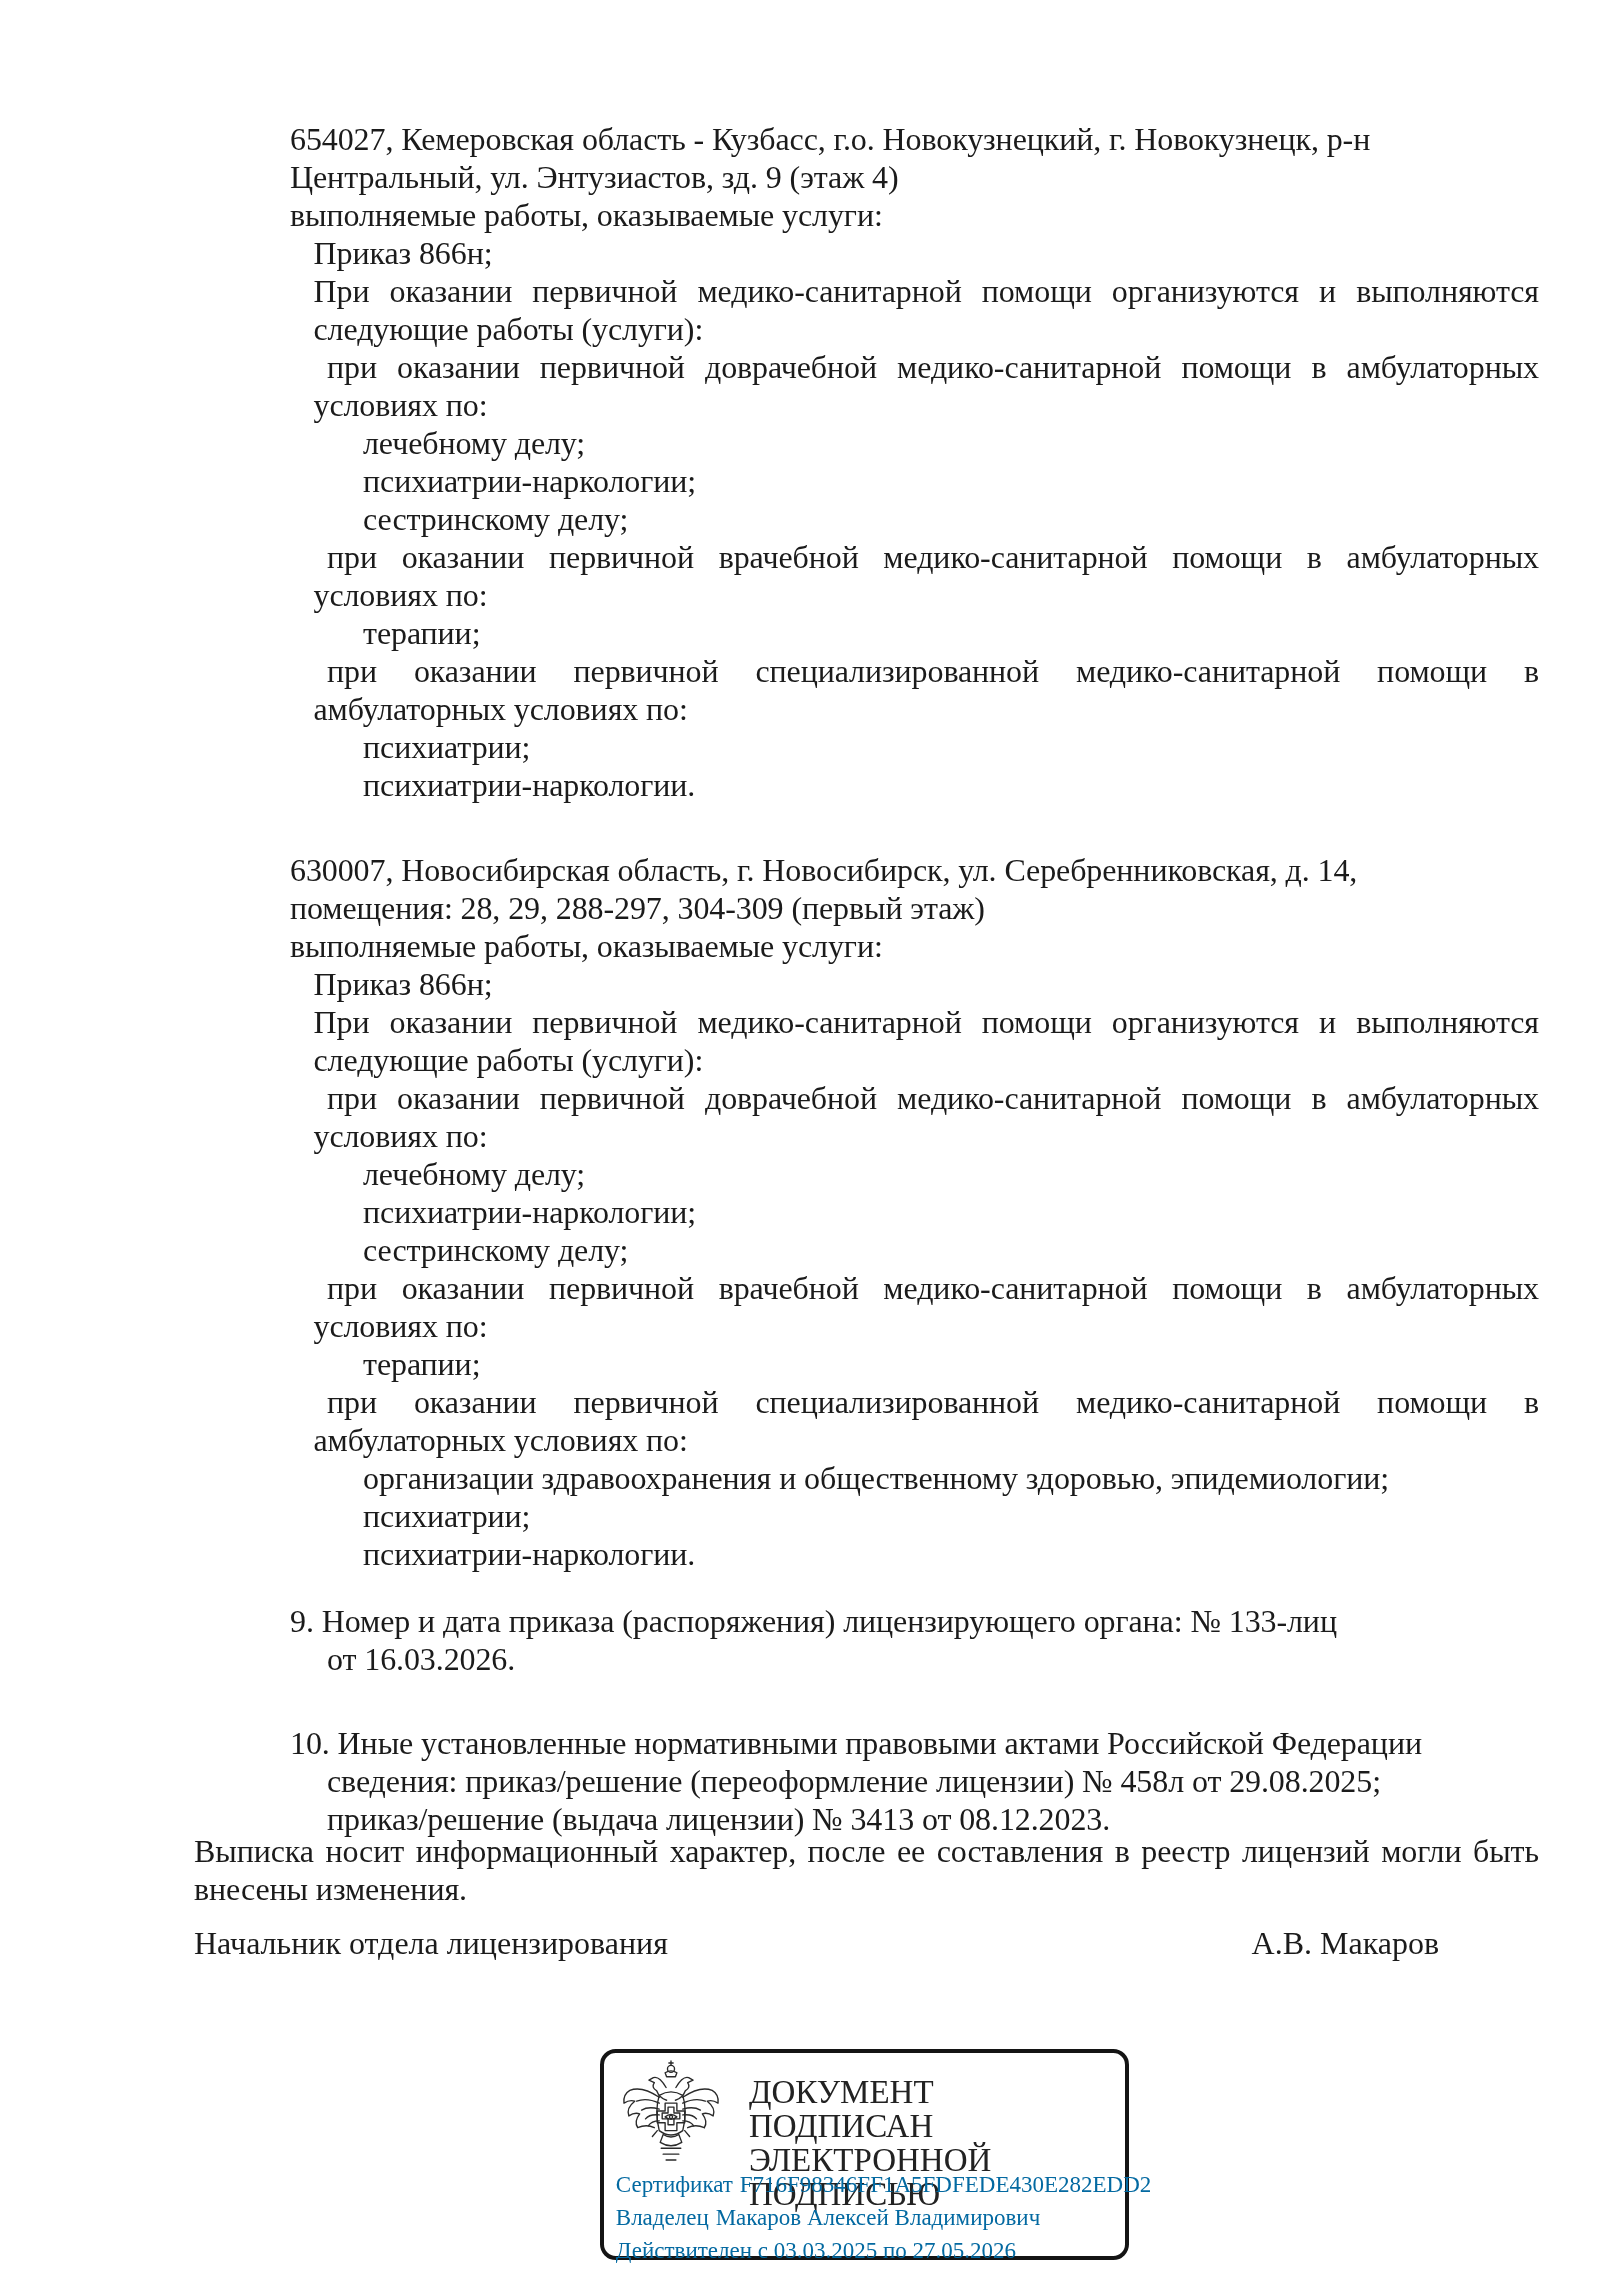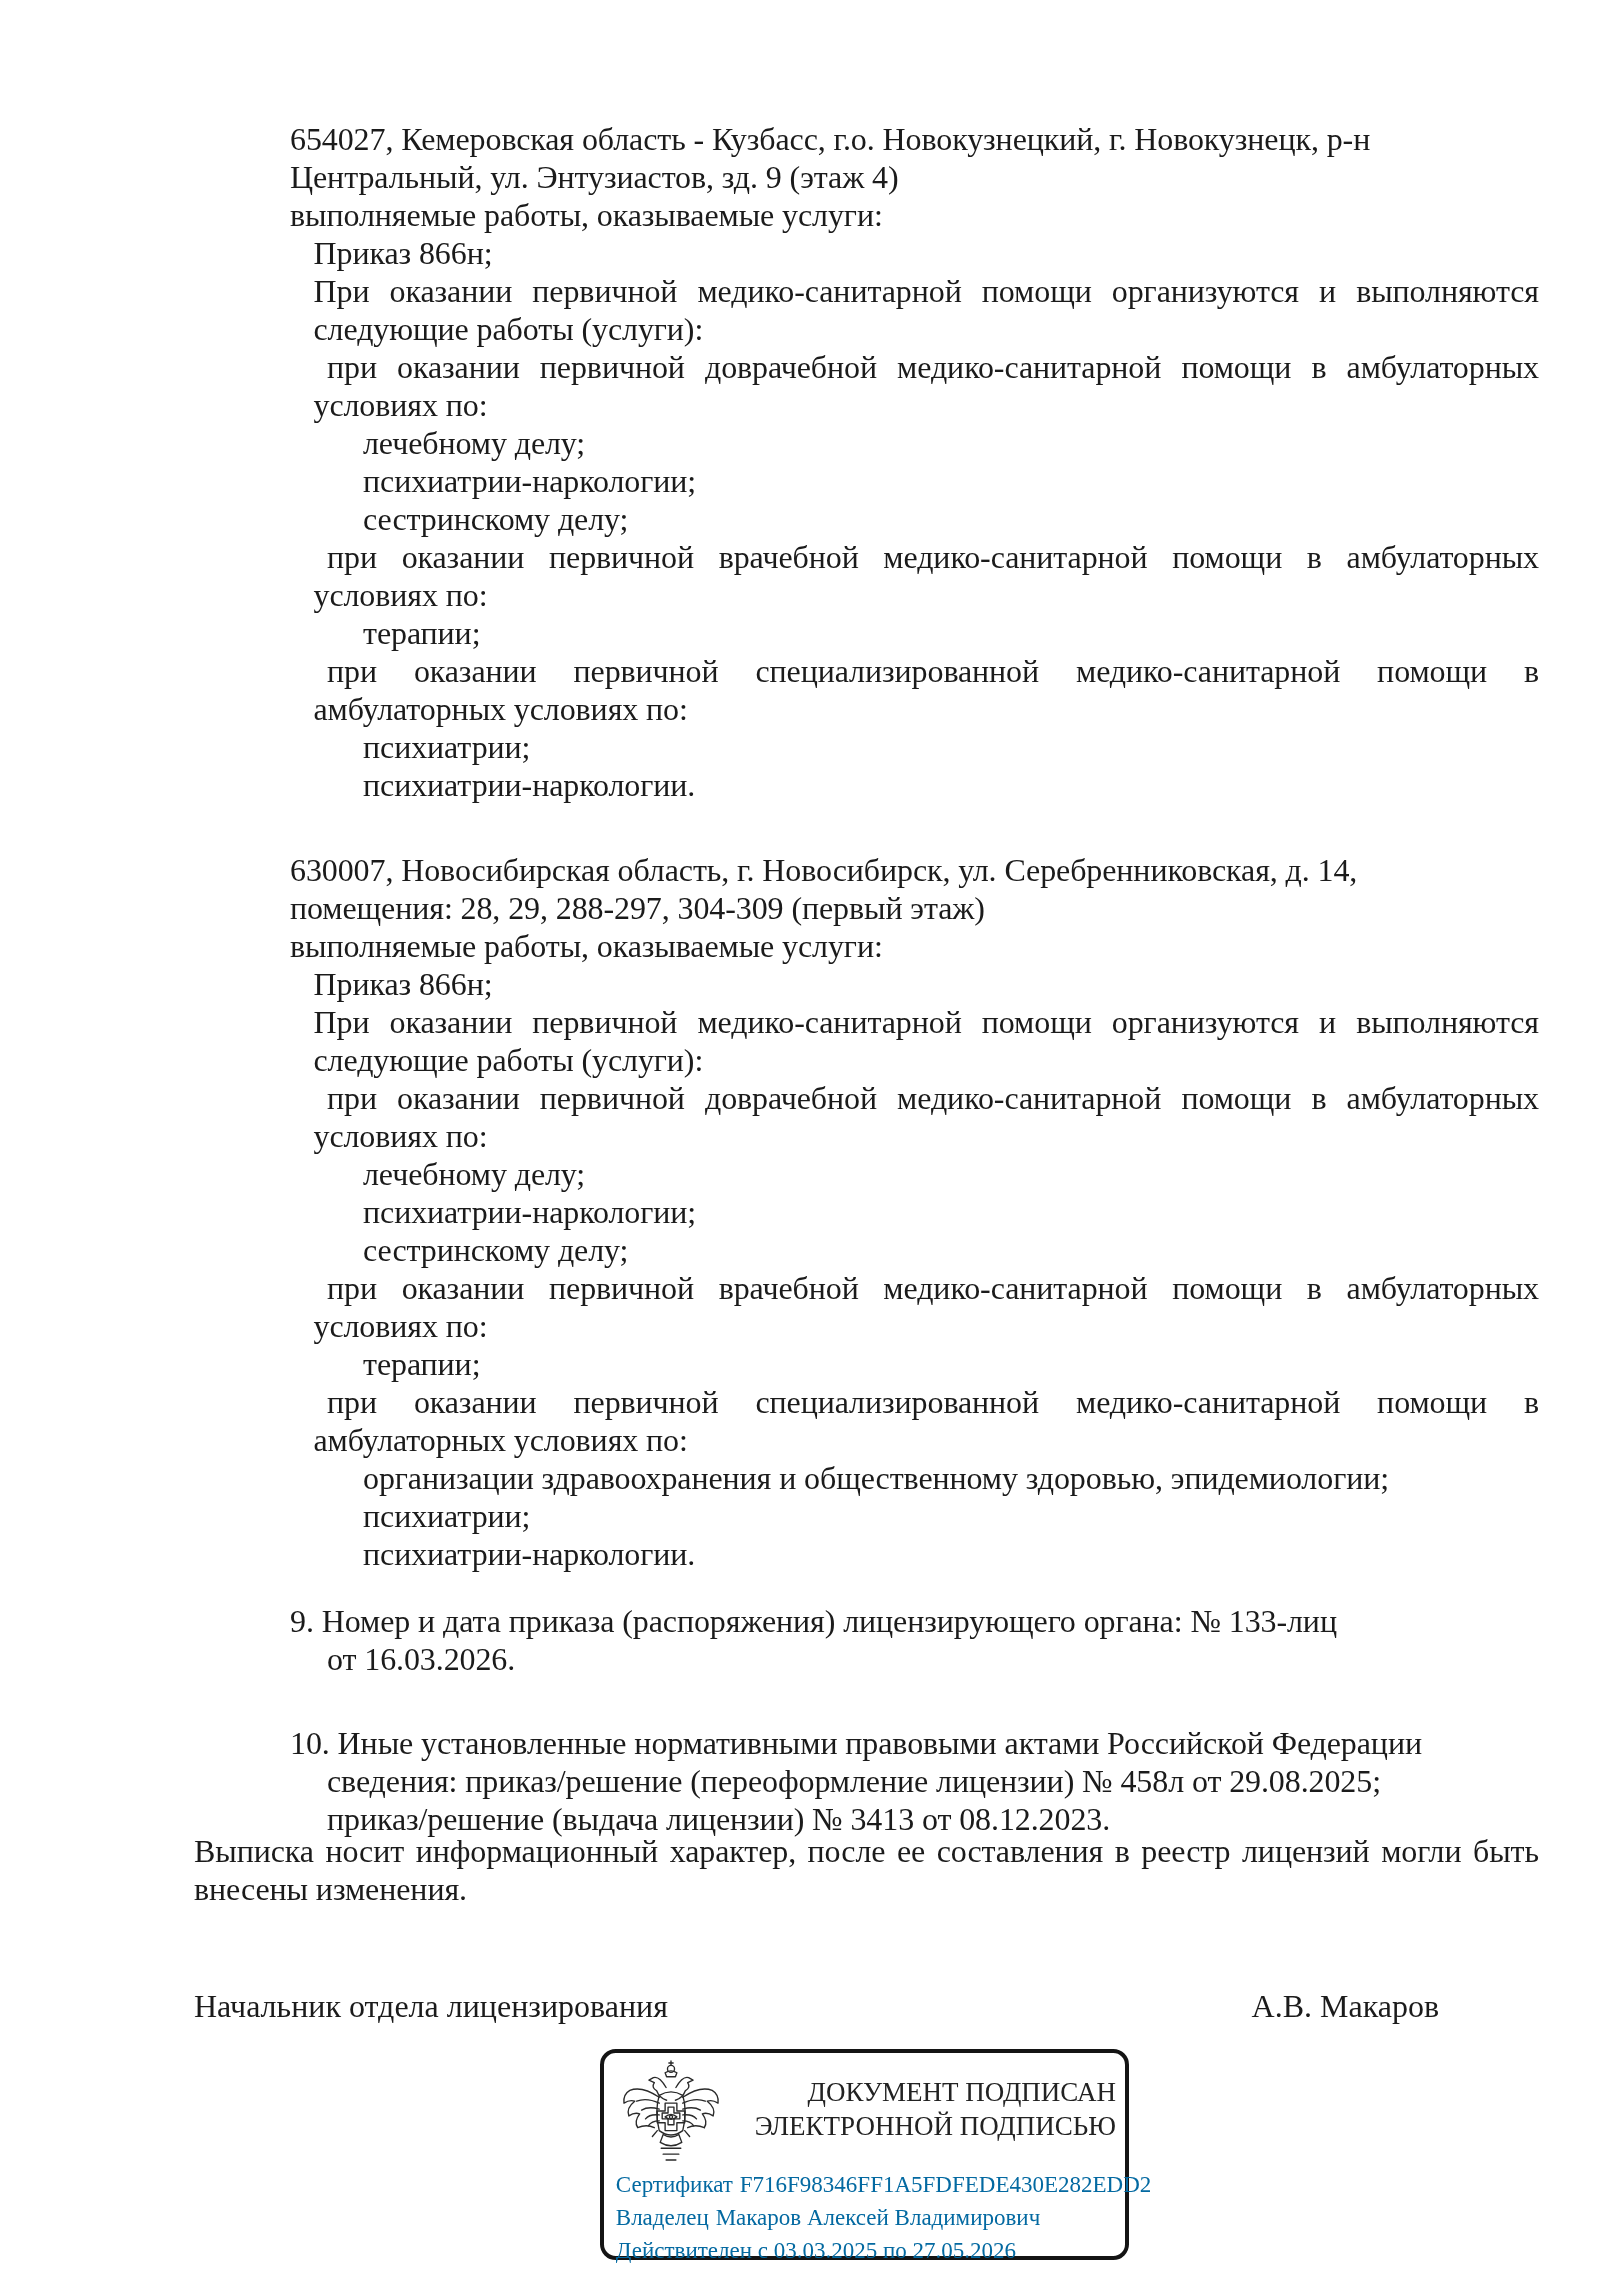--- a/index.html
+++ b/index.html
@@ -22,34 +22,34 @@
   .ind-1{margin-left:23.5px;}
   .ind-2{margin-left:37px;}
   .ind-3{margin-left:73px;}
   
   #note{
     position:absolute;left:194px;top:1832px;width:1345px;
     font-size:32px;line-height:38px;letter-spacing:-0.1px;
   }
   
   #sig{
-    position:absolute;left:194px;top:1987px;width:1245px;
+    position:absolute;left:194px;top:1924px;width:1245px;
     display:flex;justify-content:space-between;align-items:baseline;
     font-size:32px;line-height:38px;white-space:nowrap;
   }
   
   #stamp{
     position:absolute;left:600px;top:2049px;width:529px;height:211px;
     box-sizing:border-box;border:4.9px solid #141414;border-radius:15.7px;
     background:#ffffff;
   }
   #stamp .emblem{position:absolute;left:17.6px;top:6.9px;}
   #stamp .stamp-title{
     position:absolute;left:145px;top:21.6px;width:367px;
-    text-align:right;font-size:27px;line-height:34px;color:#222;
+    text-align:left;font-size:33px;line-height:34px;color:#222;
   }
   #stamp .stamp-info{
     position:absolute;left:11.8px;top:115px;right:7.8px;
     font-size:23px;line-height:33px;color:#0369a1;white-space:nowrap;
   }
   .owner-name{font-weight:400;}
   .sp{display:inline-block;width:6.9px;}
 </style>
 </head>
 <body>

